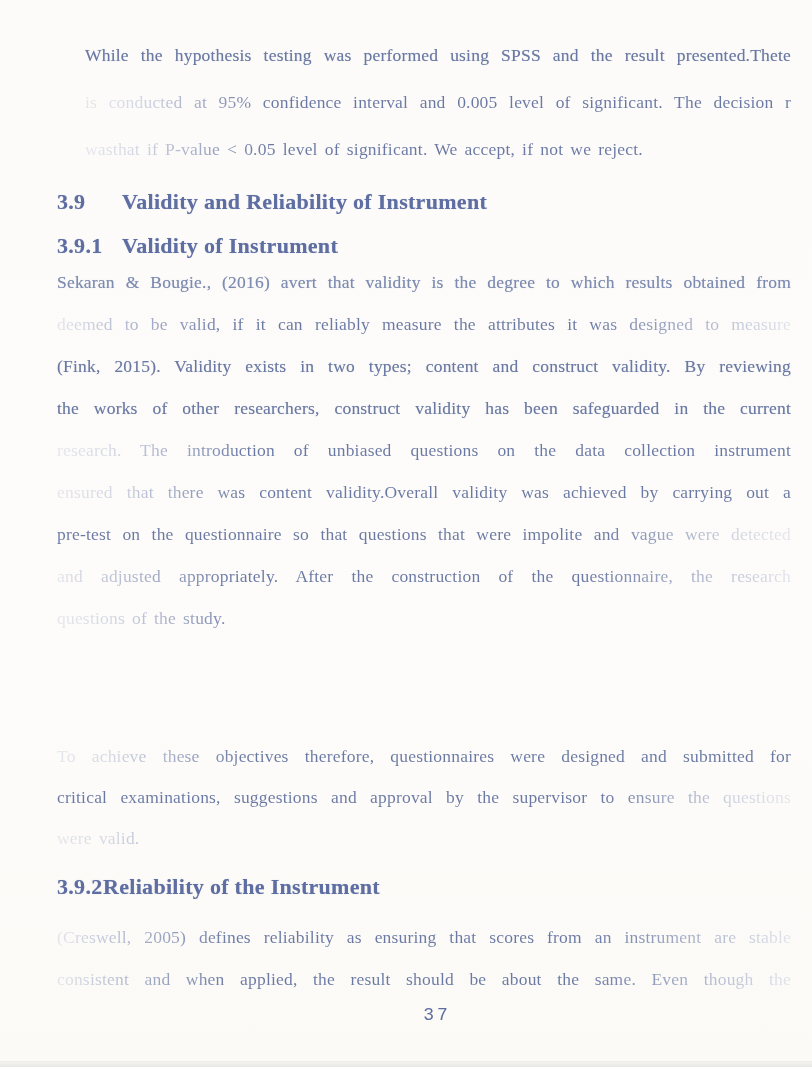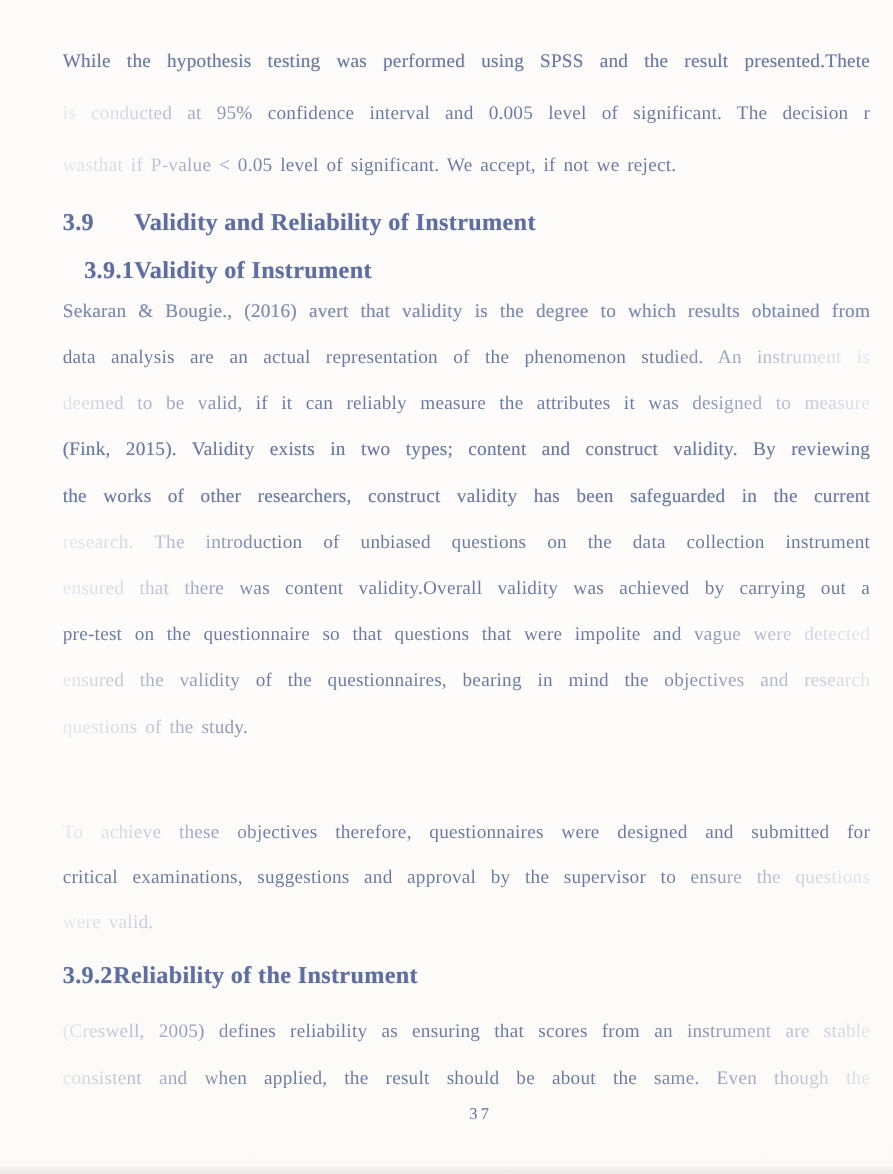--- a/index.html
+++ b/index.html
@@ -28,35 +28,35 @@
   .line {
     white-space: nowrap;
     overflow: hidden;
     word-spacing: 2.5px;
     letter-spacing: 0.2px;
     text-shadow: 0 0 0.8px rgba(106,121,164,0.45);
   }
   .j { text-align: justify; text-align-last: justify; white-space: normal; height: 0; }
   
   .para .line { height: auto; }
-  #p1 { top: 32px; }  #p1 .line { line-height: 47px; }
+  #p1 { top: 32px; }  #p1 .line { line-height: 47px; margin-left: 28px; }
   #p2 { top: 261px; font-family: Liberation Serif, serif; } #p2 .line { line-height: 42px; }
   #p3 { top: 736px; } #p3 .line { line-height: 41px; }
   #p4 { top: 916px; } #p4 .line { line-height: 42px; }
   .heading {
     position: absolute; left: 0; right: 0;
     display: flex;
     font-weight: bold;
     font-size: 22px;
     color: #5e6ea2;
     text-shadow: 0 0 0.8px rgba(94,110,162,0.5);
     letter-spacing: 0.3px;
   }
   #h39  { top: 189px; }
-  #h391 { top: 233px; text-align: right; }
+  #h391 { top: 233px; }
   #h392 { top: 874px; }
   .heading .num { flex: 0 0 auto; }
   #h39 .num, #h391 .num { width: 65px; }
   #h392 .num { width: 46px; }
   .fade-l {
     background: linear-gradient(90deg, rgba(176,184,209,0.30) 0%, rgba(176,184,209,0.55) 8%, #6a79a4 26%);
     -webkit-background-clip: text; background-clip: text;
     color: transparent; text-shadow: none;
   }
   .fade-r {
@@ -69,22 +69,22 @@
     -webkit-background-clip: text; background-clip: text;
     color: transparent; text-shadow: none;
   }
   .soft { color: #7d8bb1; }
   .page-number {
     position: absolute;
     left: 0; right: 0;
     top: 1005px;
     text-align: center;
     text-indent: 62px;
-    font-family: Liberation Serif, serif;
-    font-size: 15px;
+    font-family: Liberation Mono, monospace;
+    font-size: 18px;
     letter-spacing: 3px;
     color: #5d6d9e;
   }
   .edge-line {
     position: absolute; left: 0; right: 0; bottom: 5px; height: 1px;
     background: #efeeea;
   }
   .edge-strip {
     position: absolute; left: 0; right: 0; bottom: 0; height: 5px;
     background: linear-gradient(180deg, #f3f2ef 0%, #e7e7e4 100%);
@@ -107,28 +107,27 @@
       <span class="title">Validity and Reliability of Instrument</span>
     </div>
 
     <div class="heading" id="h391">
       <span class="num">3.9.1</span>
       <span class="title">Validity of Instrument</span>
     </div>
 
     <div class="para" id="p2">
       <div class="line j soft">Sekaran &amp; Bougie., (2016) avert that validity is the degree to which results obtained from</div>
-      <div class="line j fade-r">data analysis are an actual representation of the phenomenon studied. An instrument is</div>
       <div class="line j fade-lr">deemed to be valid, if it can reliably measure the attributes it was designed to measure</div>
       <div class="line j">(Fink, 2015). Validity exists in two types; content and construct validity. By reviewing</div>
       <div class="line j">the works of other researchers, construct validity has been safeguarded in the current</div>
       <div class="line j fade-l">research. The introduction of unbiased questions on the data collection instrument</div>
       <div class="line j fade-l">ensured that there was content validity.Overall validity was achieved by carrying out a</div>
       <div class="line j fade-r">pre-test on the questionnaire so that questions that were impolite and vague were detected</div>
-      <div class="line j fade-lr">ensured the validity of the questionnaires, bearing in mind the objectives and research</div>
+      <div class="line j fade-lr">and adjusted appropriately. After the construction of the questionnaire, the research</div>
       <div class="line fade-l">questions of the study.</div>
     </div>
 
     <div class="para" id="p3">
       <div class="line j fade-l">To achieve these objectives therefore, questionnaires were designed and submitted for</div>
       <div class="line j fade-r">critical examinations, suggestions and approval by the supervisor to ensure the questions</div>
       <div class="line fade-l">were valid.</div>
     </div>
 
     <div class="heading" id="h392">

